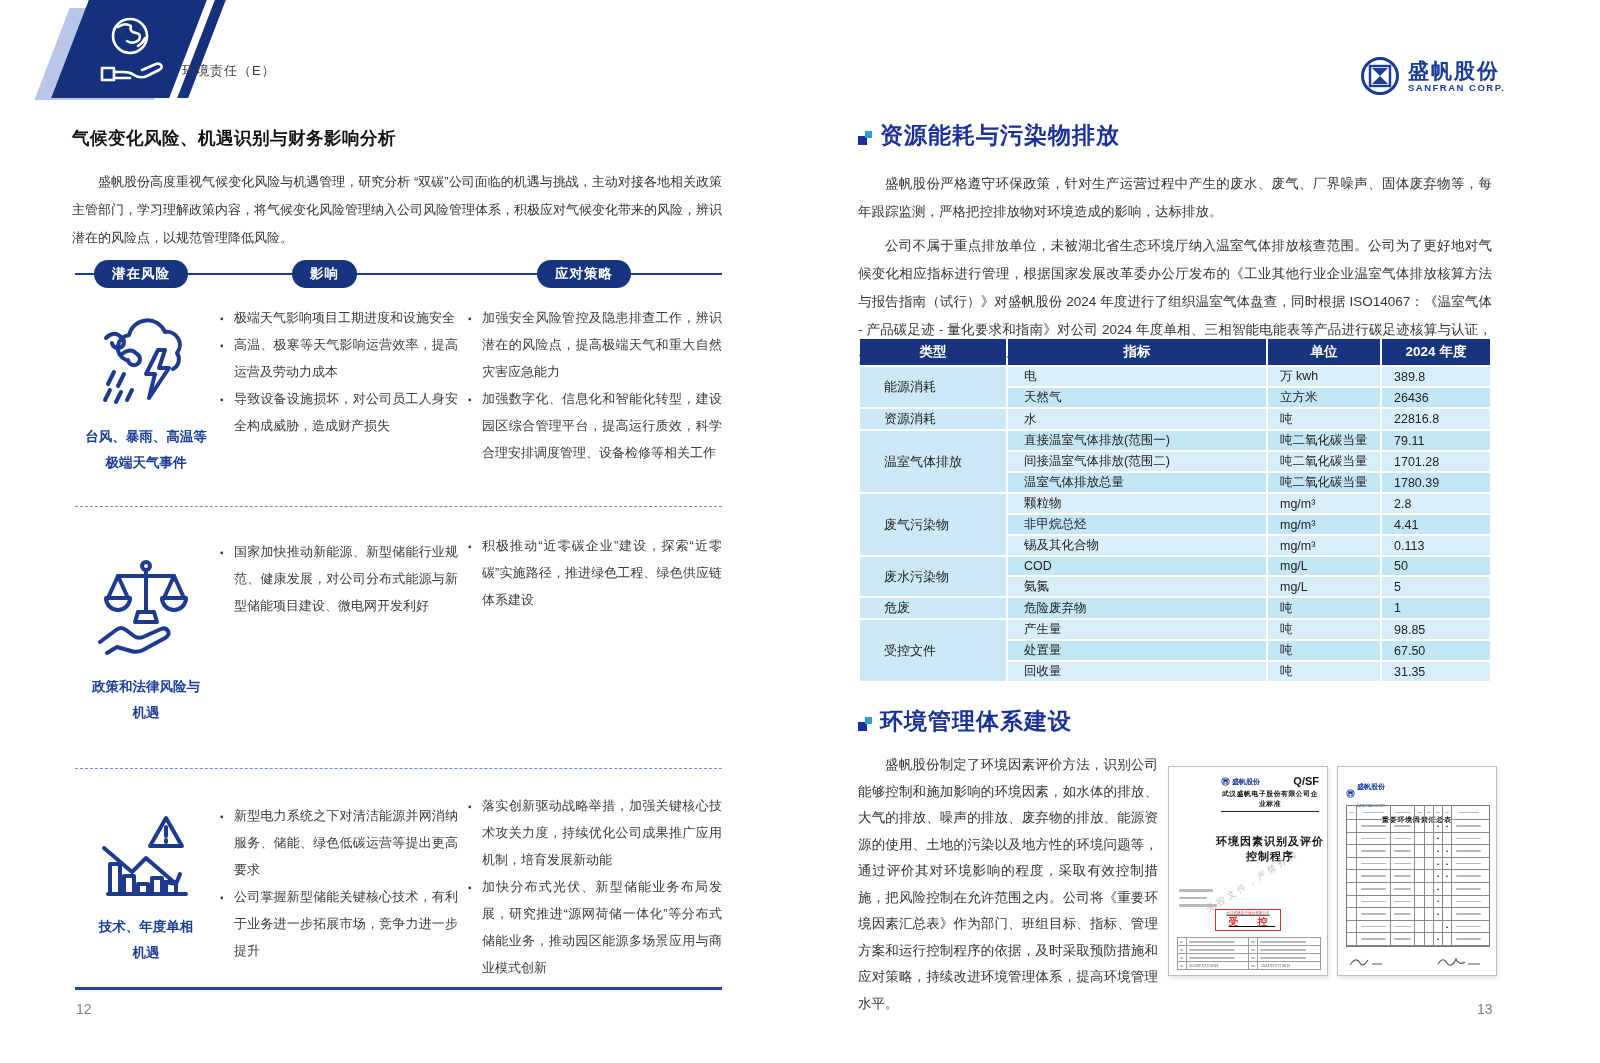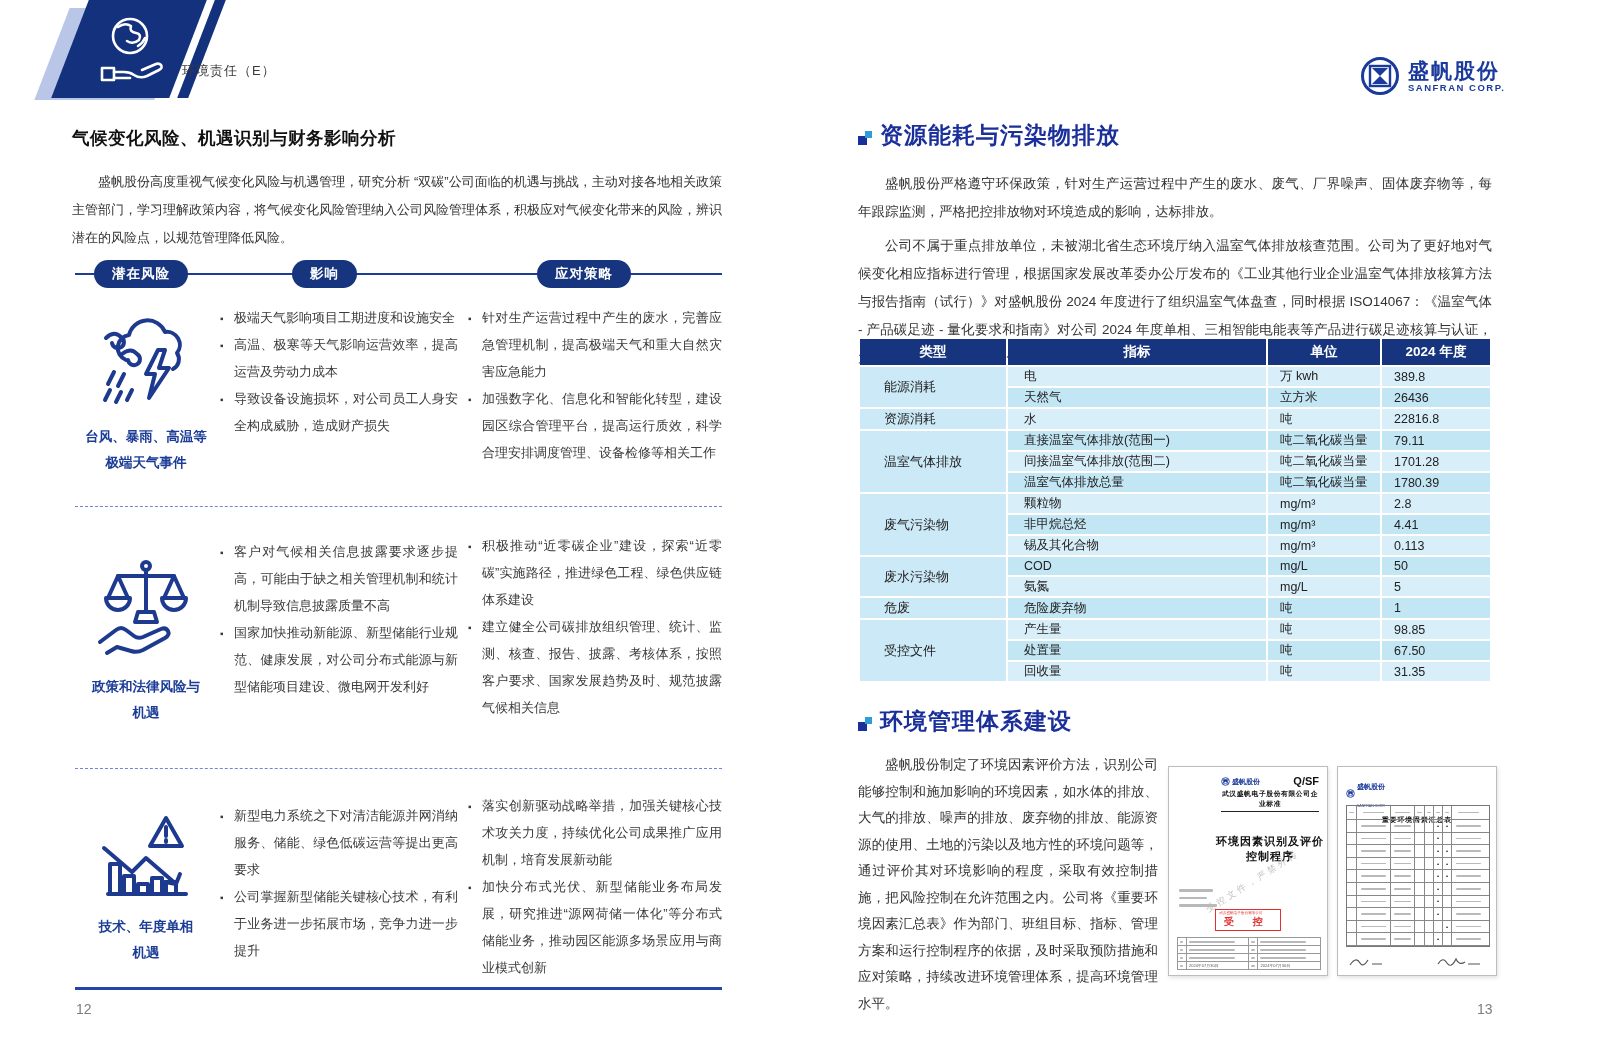--- a/index.html
+++ b/index.html
@@ -63,21 +63,21 @@
   .mini-logo { display:flex; align-items:center; }
   .mini-logo .cn { font-size:7px; font-weight:bold; color:#1a3a9c; margin-left:2px; line-height:7px; }
   .mini-logo .en { font-size:3.5px; color:#1a3a9c; margin-left:2px; }
   .qsf { font-size:11px; font-weight:bold; color:#111; }
   .doc1-std { margin:0 8px; font-size:6.8px; font-weight:bold; color:#111; letter-spacing:.6px; border-bottom:1.2px solid #222; padding-bottom:2px; text-align:center; }
   .doc1-title { margin-top:22px; text-align:center; font-size:11px; font-weight:bold; color:#111; letter-spacing:1px; }
   .watermark { position:absolute; left:-6px; top:108px; width:180px; transform:rotate(-32deg); font-size:9px; color:rgba(140,140,140,.55); letter-spacing:3px; text-align:center; }
   .bar { background:#b9b9b9; height:2.5px; border-radius:1px; }
   .doc1-fields { position:absolute; left:10px; top:122px; }
   .doc1-fields .bar { margin-bottom:5px; }
-  .stamp { position:absolute; left:46px; top:142px; width:66px; height:22px; border:1.4px solid #e23030; text-align:left; }
+  .stamp { position:absolute; left:46px; top:142px; width:66px; height:22px; border:1.4px solid #e23030; text-align:center;text-decoration:underline; }
   .stamp .tiny { font-size:4px; color:#e23030; line-height:5px; transform:scale(.9); }
   .stamp .big { font-size:10px; font-weight:bold; color:#e23030; letter-spacing:8px; line-height:13px; padding-left:8px; }
   .doc1-table { position:absolute; left:8px; top:170px; width:144px; border-collapse:collapse; }
   .doc1-table td { border:0.5px solid #999; height:8px; padding:1px 2px; }
   .doc1-table .date { font-size:4px; color:#555; white-space:nowrap; }
   .doc1-table .bar { height:2px; width:80%; }
 
   .doc2-title { text-align:center; font-size:6.8px; font-weight:bold; color:#111; margin-top:2px; letter-spacing:1px; }
   .doc2-grid { position:absolute; left:8px; top:38px; width:144px; border:0.6px solid #777; }
   .g-row { display:flex; border-bottom:0.5px solid #888; }
@@ -132,21 +132,21 @@
         <div>台风、暴雨、高温等</div>
         <div>极端天气事件</div>
       </div>
     </div>
     <div class="list impacts" style="left:148px; top:4px;">
         <div class="li">极端天气影响项目工期进度和设施安全</div>
         <div class="li">高温、极寒等天气影响运营效率，提高运营及劳动力成本</div>
         <div class="li">导致设备设施损坏，对公司员工人身安全构成威胁，造成财产损失</div>
       </div>
     <div class="list strategies" style="left:396px; top:4px;">
-        <div class="li">针对生产运营过程中产生的废水，完善应急管理机制，提高极端天气和重大自然灾害应急能力</div>
+        <div class="li">加强安全风险管控及隐患排查工作，辨识潜在的风险点，提高极端天气和重大自然灾害应急能力</div>
         <div class="li">加强数字化、信息化和智能化转型，建设园区综合管理平台，提高运行质效，科学合理安排调度管理、设备检修等相关工作</div>
       </div>
   </div>
 
   <div class="dashline" style="top:506px;"></div>
 
   <div class="risk-row" style="top:532px; height:216px;">
     <div class="icon-block" style="top:24px;">
       <svg width="116" height="108" viewBox="0 0 116 108">
         <g fill="none" stroke="#1e3a8f" stroke-width="4" stroke-linecap="round" stroke-linejoin="round">
@@ -160,26 +160,24 @@
           <path d="M50 56 h16 l3 10 H47 z"></path>
           <path d="M12 86 l16 -12 q5 -4 10 0 l8 6 q4 3 9 1 l18 -8 q5 -2 7 2 q2 4 -3 7 l-22 12 q-6 3 -12 1 l-14 -4 -10 6"></path>
         </g>
       </svg>
       <div class="risk-label" style="margin-top:6px;">
         <div>政策和法律风险与</div>
         <div>机遇</div>
       </div>
     </div>
     <div class="list impacts" style="left:148px; top:6px;">
-        <div class="li">客户对气候相关信息披露要求逐步提高，可能由于缺之相关管理机制和统计机制导致信息披露质量不高</div>
         <div class="li">国家加快推动新能源、新型储能行业规范、健康发展，对公司分布式能源与新型储能项目建设、微电网开发利好</div>
       </div>
     <div class="list strategies" style="left:396px; top:0px;">
         <div class="li">积极推动“近零碳企业”建设，探索“近零碳”实施路径，推进绿色工程、绿色供应链体系建设</div>
-        <div class="li">建立健全公司碳排放组织管理、统计、监测、核查、报告、披露、考核体系，按照客户要求、国家发展趋势及时、规范披露气候相关信息</div>
       </div>
   </div>
 
   <div class="dashline" style="top:768px;"></div>
 
   <div class="risk-row" style="top:790px; height:190px;">
     <div class="icon-block" style="top:20px;">
       <svg width="116" height="96" viewBox="0 0 116 96">
         <g fill="none" stroke="#1e3a8f" stroke-width="4" stroke-linecap="round" stroke-linejoin="round">
           <path d="M20 84 h78"></path>

